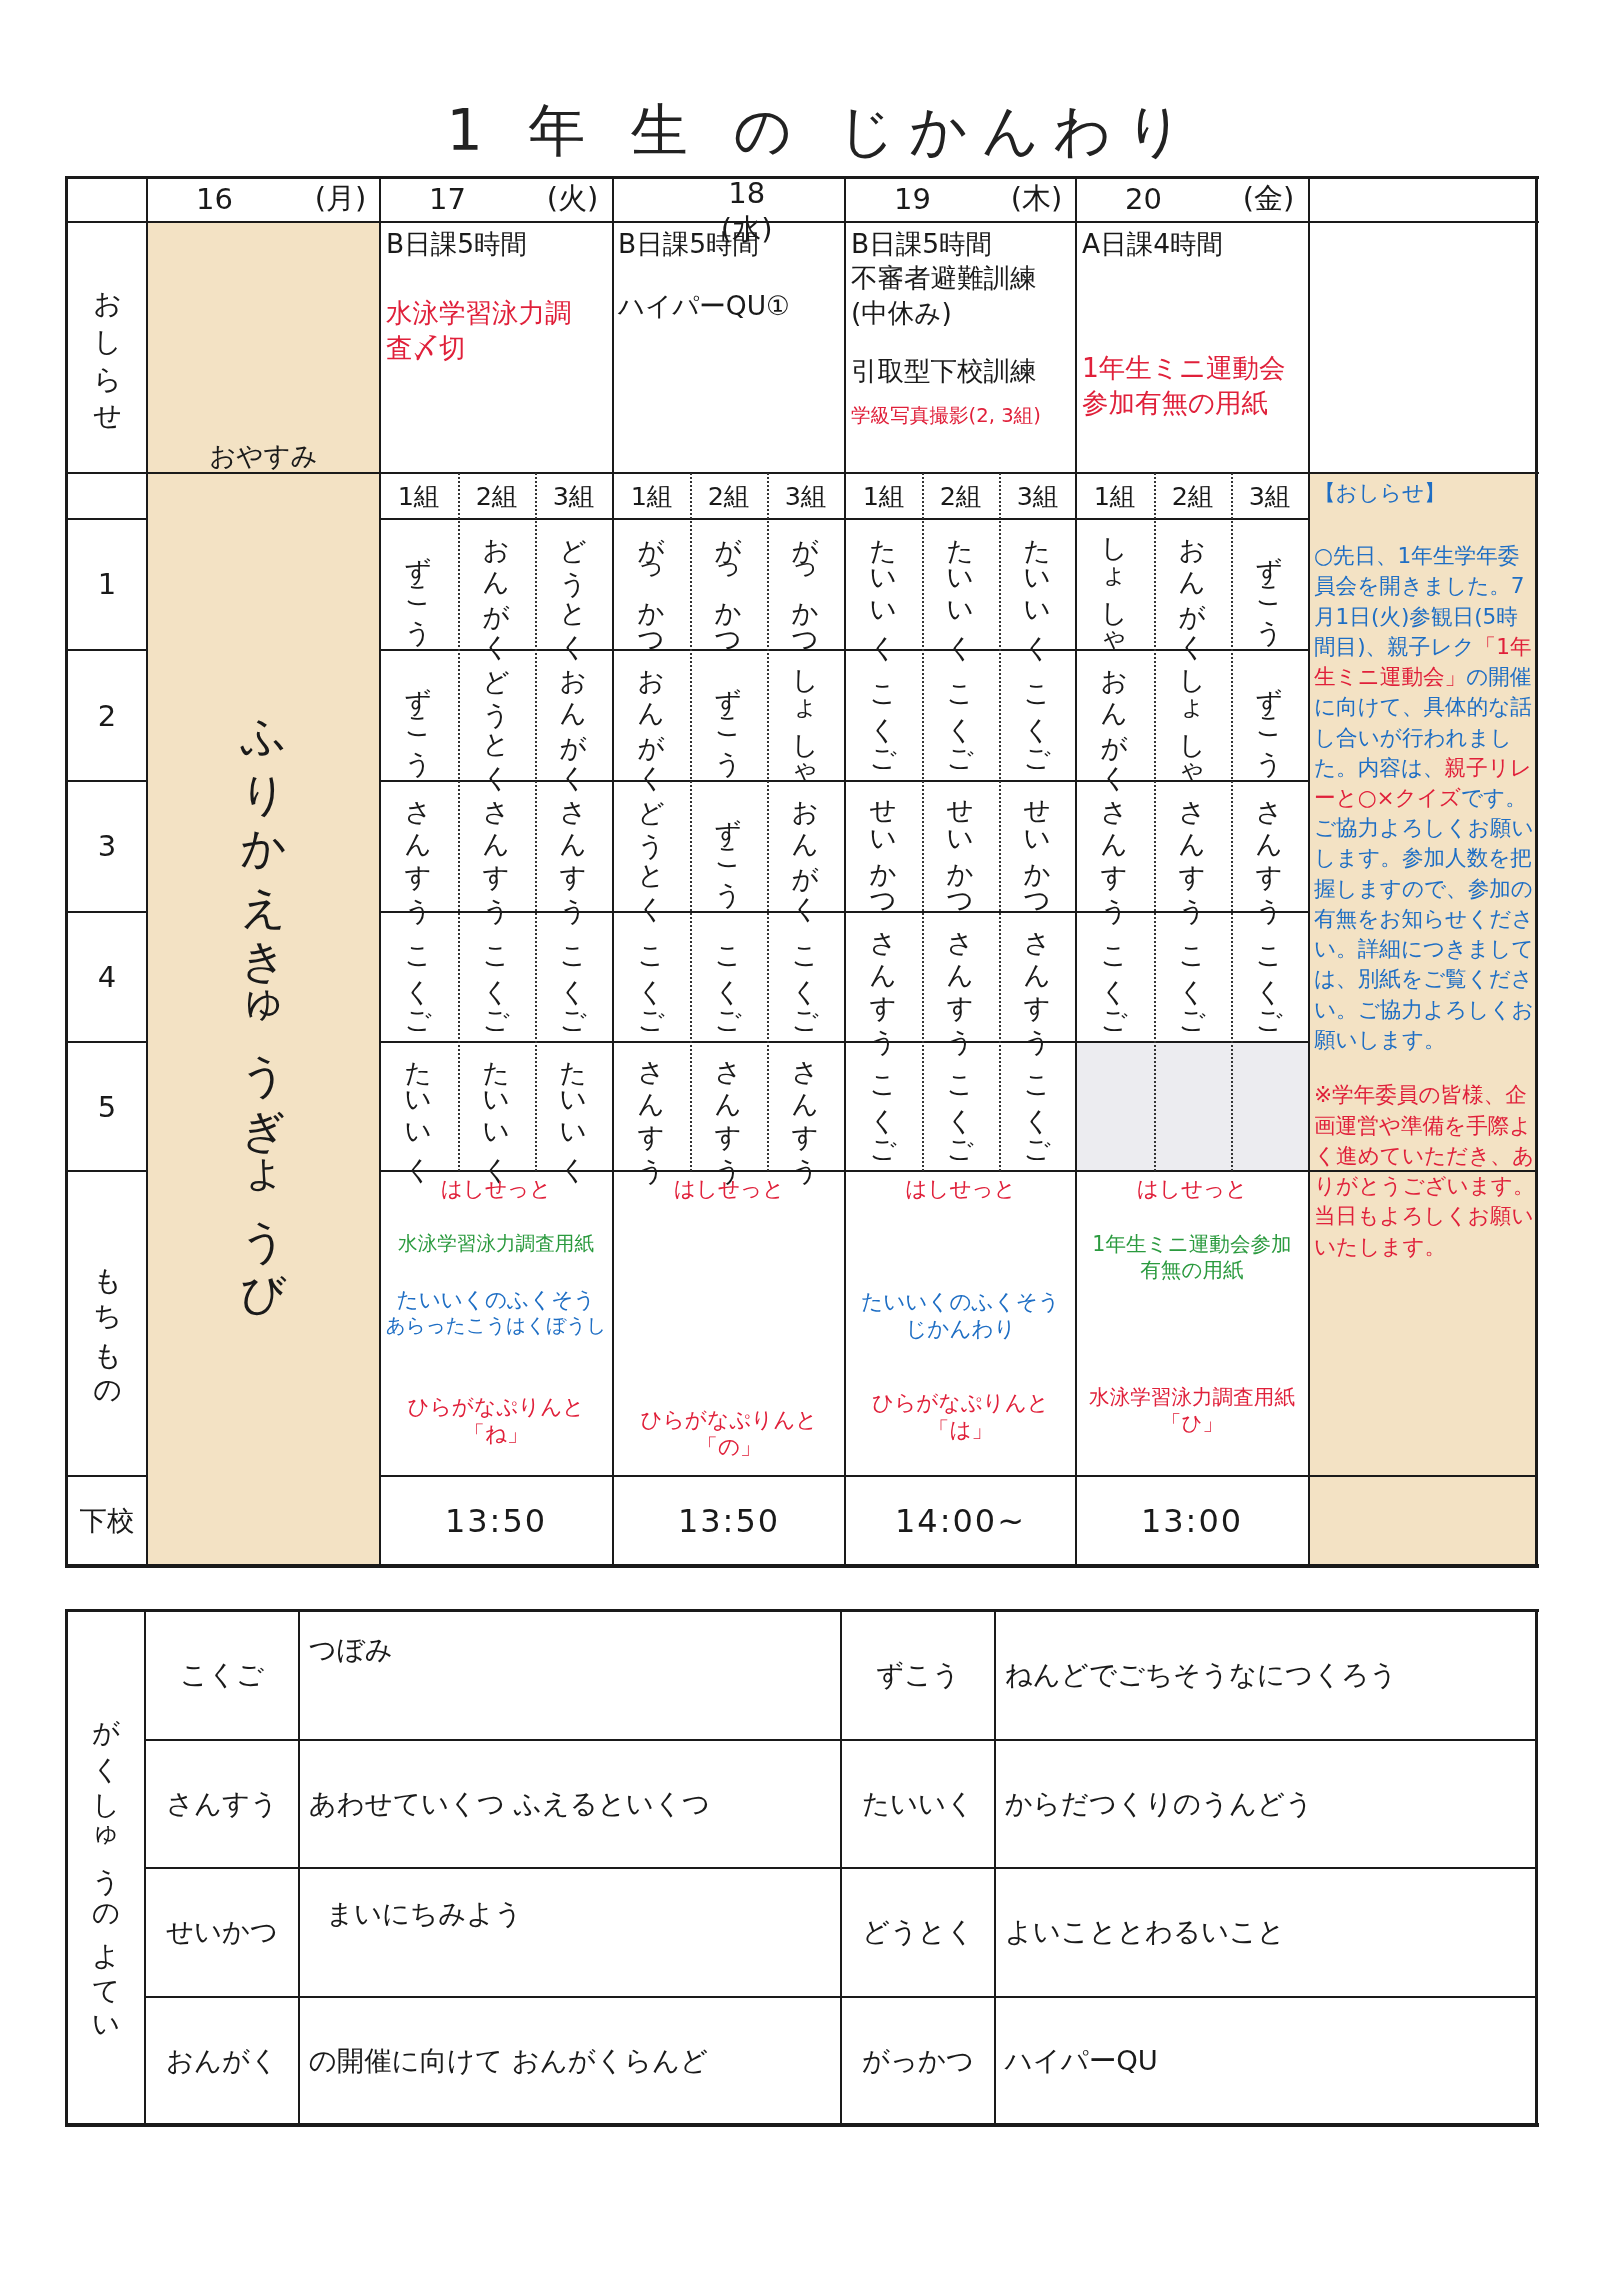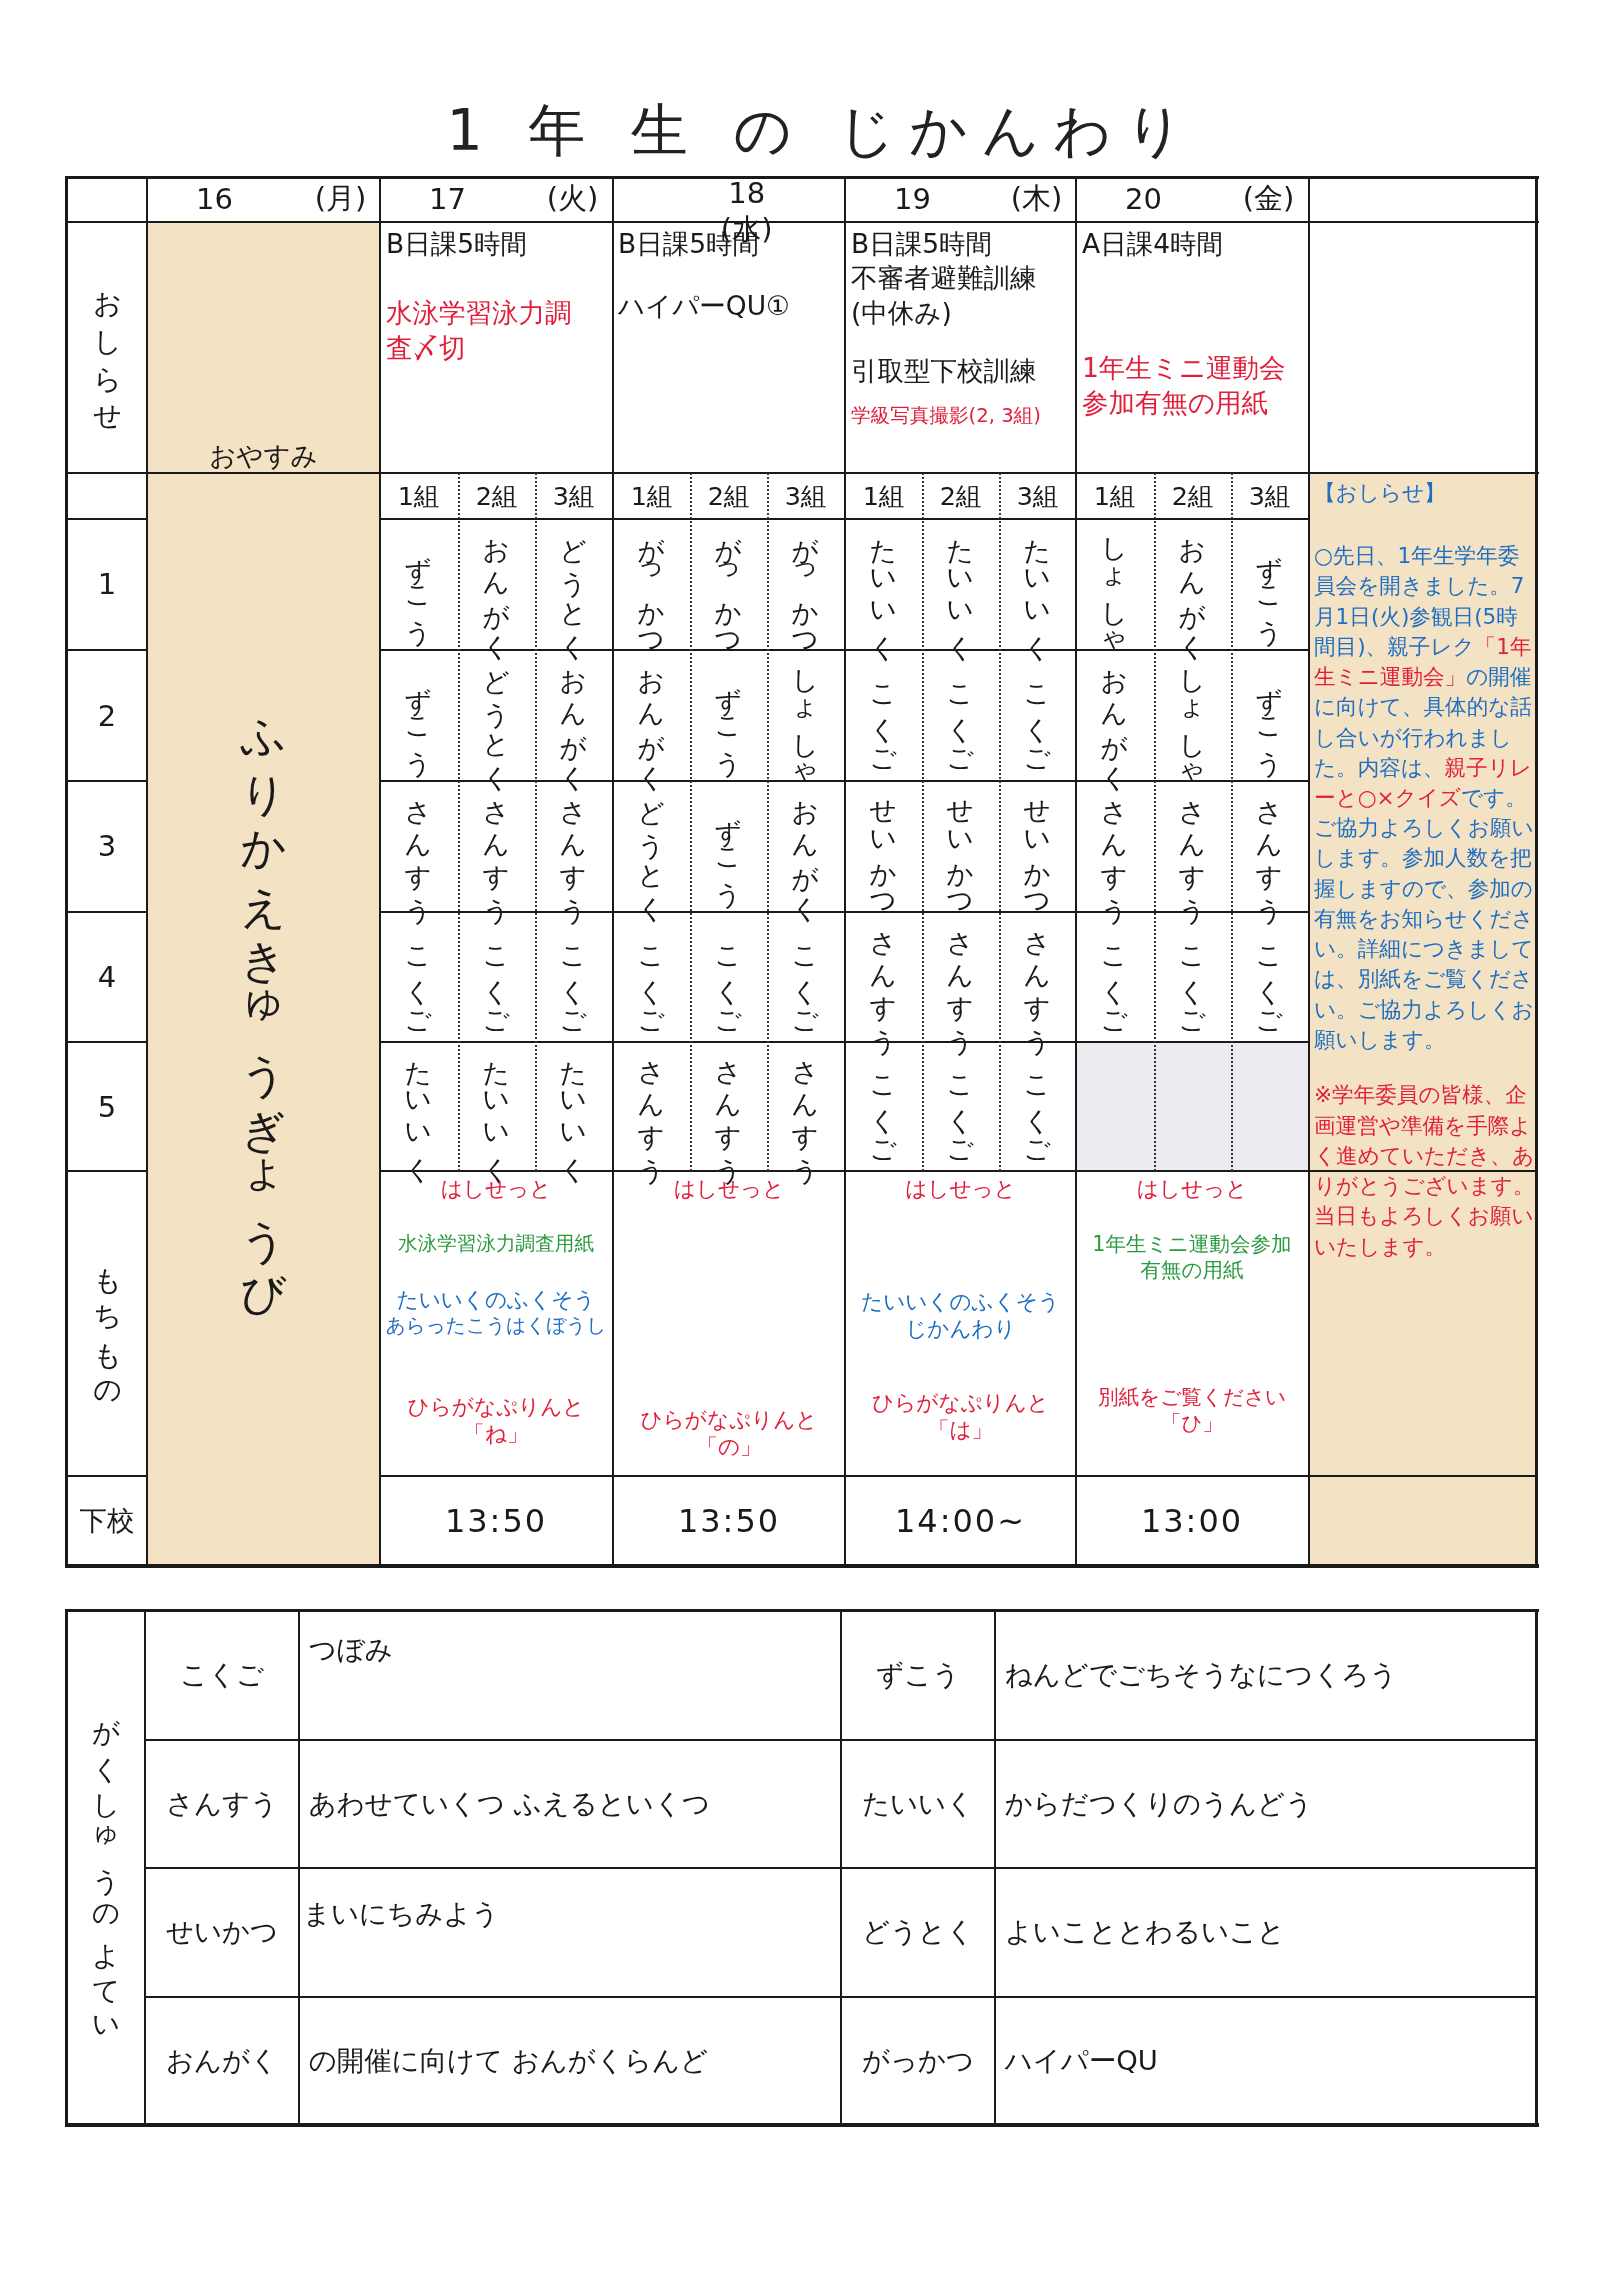--- a/index.html
+++ b/index.html
@@ -311,21 +311,21 @@
   <div class="abs bring" style="left:845px;top:1176px;width:231px;text-align:center;">
     <div class="red">はしせっと</div>
     <div class="blue" style="margin-top:86px">たいいくのふくそう</div>
     <div class="blue">じかんわり</div>
     <div class="red" style="margin-top:47px">ひらがなぷりんと「は」</div>
   </div>
   <div class="abs bring" style="left:1076px;top:1176px;width:232px;text-align:center;">
     <div class="red">はしせっと</div>
     <div class="green" style="margin-top:29px;font-size:20.6px">1年生ミニ運動会参加</div>
     <div class="green" style="font-size:20.6px">有無の用紙</div>
-    <div class="red" style="margin-top:102px;font-size:20.6px">別紙をご覧ください「ひ」</div>
+    <div class="red" style="margin-top:102px;font-size:20.6px">水泳学習泳力調査用紙「ひ」</div>
   </div>
 
   <div class="cell btime" style="left:380px;top:1476px;width:232px;height:89px;">13:50</div>
   <div class="cell btime" style="left:613px;top:1476px;width:232px;height:89px;">13:50</div>
   <div class="cell btime" style="left:845px;top:1476px;width:231px;height:89px;">14:00~</div>
   <div class="cell btime" style="left:1076px;top:1476px;width:232px;height:89px;">13:00</div>
 
   <div class="abs" style="left:1314px;top:478px;width:221px;font-size:21.6px;line-height:1.4;">
     <div class="blue">【おしらせ】</div>
     <div class="blue" style="margin-top:33px;"><span>○先日、1年生学年委員会を開きました。7月1日(火)参観日(5時間目)、親子レク</span><span class="red">「1年生ミニ運動会」</span><span>の開催に向けて、具体的な話し合いが行われました。内容は、</span><span class="red">親子リレーと○×クイズ</span><span>です。ご協力よろしくお願いします。参加人数を把握しますので、参加の有無をお知らせください。詳細につきましては、別紙をご覧ください。ご協力よろしくお願いします。</span></div>
@@ -378,21 +378,21 @@
   <div id="study-rows">
       <div class="cell btext" style="left:145px;top:1610px;width:154px;height:129px;">こくご</div>
       <div class="cell btext" style="left:299px;top:1610px;width:542px;height:129px;justify-content:flex-start;padding-left:9.8px;align-items:flex-start;padding-top:21.6px;">つぼみ</div>
       <div class="cell btext" style="left:841px;top:1610px;width:154px;height:129px;">ずこう</div>
       <div class="cell btext" style="left:995px;top:1610px;width:542px;height:129px;justify-content:flex-start;padding-left:9.8px;">ねんどでごちそうなにつくろう</div>
       <div class="cell btext" style="left:145px;top:1740px;width:154px;height:128px;">さんすう</div>
       <div class="cell btext" style="left:299px;top:1740px;width:542px;height:128px;justify-content:flex-start;padding-left:9.8px;">あわせていくつ ふえるといくつ</div>
       <div class="cell btext" style="left:841px;top:1740px;width:154px;height:128px;">たいいく</div>
       <div class="cell btext" style="left:995px;top:1740px;width:542px;height:128px;justify-content:flex-start;padding-left:9.8px;">からだつくりのうんどう</div>
       <div class="cell btext" style="left:145px;top:1868px;width:154px;height:128px;">せいかつ</div>
-      <div class="cell btext" style="left:299px;top:1868px;width:542px;height:92px;justify-content:flex-start;padding-left:4px;">まいにちみよう</div>
+      <div class="cell btext" style="left:299px;top:1868px;width:542px;height:92px;justify-content:flex-start;padding-left:27px;">まいにちみよう</div>
       <div class="cell btext" style="left:841px;top:1868px;width:154px;height:128px;">どうとく</div>
       <div class="cell btext" style="left:995px;top:1868px;width:542px;height:128px;justify-content:flex-start;padding-left:9.8px;">よいこととわるいこと</div>
       <div class="cell btext" style="left:145px;top:1997px;width:154px;height:128px;">おんがく</div>
       <div class="cell btext" style="left:299px;top:1997px;width:542px;height:128px;justify-content:flex-start;padding-left:9.8px;">の開催に向けて おんがくらんど</div>
       <div class="cell btext" style="left:841px;top:1997px;width:154px;height:128px;">がっかつ</div>
       <div class="cell btext" style="left:995px;top:1997px;width:542px;height:128px;justify-content:flex-start;padding-left:9.8px;">ハイパーQU</div>
     </div>
   <div id="study-lines">
       <div class="line" style="left:65px;top:1609px;width:1474px;height:2.9px;"></div>
       <div class="line" style="left:65px;top:2123px;width:1474px;height:3.9px;"></div>

